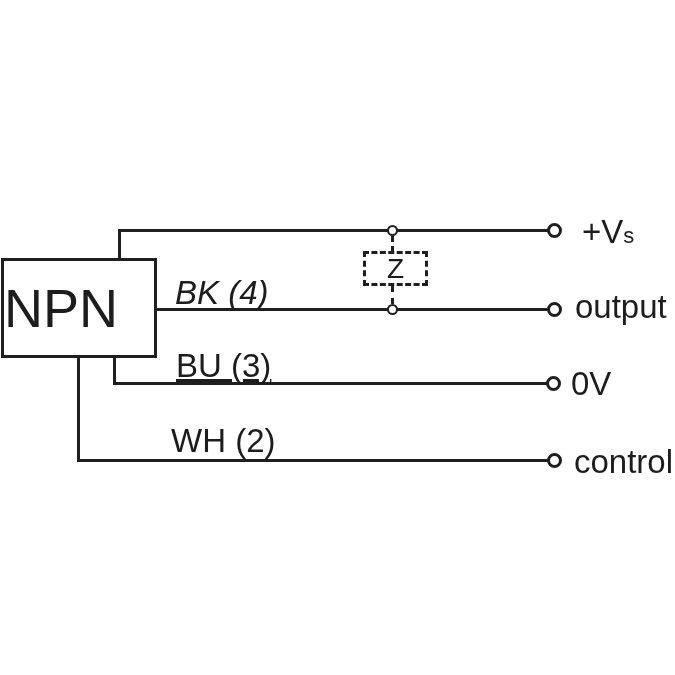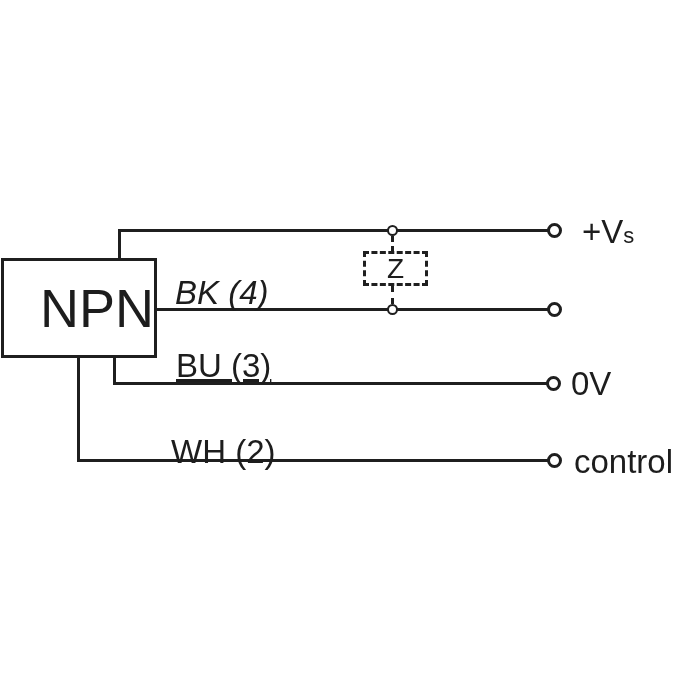--- a/index.html
+++ b/index.html
@@ -34,21 +34,21 @@
 
   .npn-box {
     position: absolute;
     left: 1px; top: 258px;
     width: 156px; height: 100px;
     border: 3px solid var(--line, #1f1f1f);
     box-sizing: border-box;
     background: #ffffff;
     display: flex;
     align-items: center;
-    justify-content: flex-end;
+    justify-content: flex-start;
   }
   .npn-label {
     font-size: 54px;
     line-height: 1;
     color: var(--text, #1d1d1d);
   }
 
   .term-circle {
     position: absolute;
     width: 15px; height: 15px;
@@ -101,21 +101,21 @@
   .wire-label, .terminal-label {
     position: absolute;
     font-size: 33px;
     line-height: 1;
     color: var(--text, #1d1d1d);
     white-space: nowrap;
   }
   .lbl-bn { left:175px; top:195px; }
   .lbl-bk { left:175px; top:276px;font-style:italic; }
   .lbl-bu { left:176px; top:349px;text-decoration:underline; }
-  .lbl-wh { left:171px; top:435px; }
+  .lbl-wh { left:171px; top:424px; }
 
   .lbl-vs      { left:582px; top:215px; }
   .lbl-output  { left:575px; top:290px; }
   .lbl-0v      { left:571px; top:367px; }
   .lbl-control { left:574px; top:445px; }
 
   .sub {
     font-size: 22px;
   }
 </style>
@@ -147,16 +147,17 @@
   <div class="term-circle tc-vs"></div>
   <div class="term-circle tc-output"></div>
   <div class="term-circle tc-0v"></div>
   <div class="term-circle tc-control"></div>
 
   <span class="wire-label lbl-bk">BK (4)</span>
   <span class="wire-label lbl-bu">BU (3)</span>
   <span class="wire-label lbl-wh">WH (2)</span>
 
   <span class="terminal-label lbl-vs"><span>+V</span><span class="sub">s</span></span>
+  <span class="terminal-label lbl-output">output</span>
   <span class="terminal-label lbl-0v">0V</span>
   <span class="terminal-label lbl-control">control</span>
 
 </div>
 
 </body></html>

